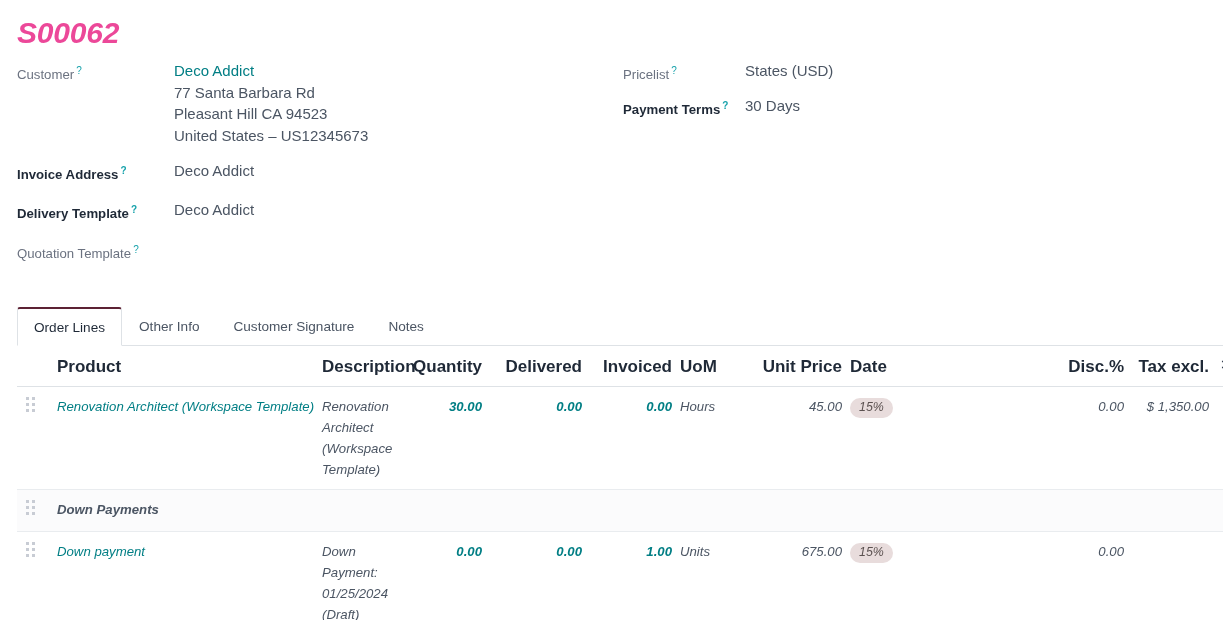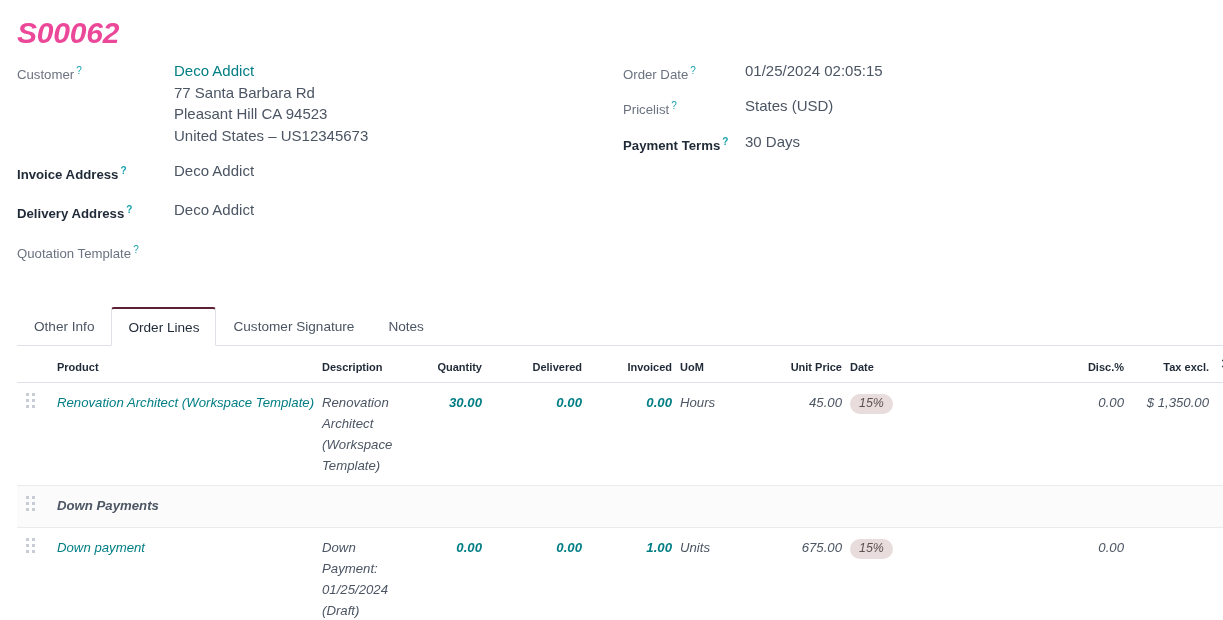--- a/index.html
+++ b/index.html
@@ -91,21 +91,21 @@
 
   
   .lines-wrap { padding-left: 17px; }
   table.lines {
     width: 1223px;
     border-collapse: collapse;
     table-layout: fixed;
     font-size: 13.2px;
   }
   table.lines thead th {
-    font-size: 11px;
+    font-size: 17px;
     font-weight: bold;
     color: #1f2937;
     border-bottom: 1px solid #dee2e6;
     padding: 10px 4px 9px 4px;
     vertical-align: bottom;
     white-space: nowrap;
   }
   table.lines tbody td {
     padding: 9px 4px 9px 4px;
     vertical-align: top;
@@ -205,55 +205,51 @@
           <span class="addr">United States – US12345673</span>
         </div>
       </div>
 
       <div class="field-row">
         <div class="flabel req"><span>Invoice Address</span><span class="help">?</span></div>
         <div class="fvalue">Deco Addict</div>
       </div>
 
       <div class="field-row">
-        <div class="flabel req"><span>Delivery Address</span><span class="help">?</span></div>
+        <div class="flabel req"><span>Delivery Template</span><span class="help">?</span></div>
         <div class="fvalue">Deco Addict</div>
       </div>
 
       <div class="field-row">
         <div class="flabel"><span>Quotation Template</span><span class="help">?</span></div>
         <div class="fvalue empty"></div>
       </div>
 
     </div>
 
     <div class="form-col right">
 
-      <div class="field-row tight">
-        <div class="flabel"><span>Order Date</span><span class="help">?</span></div>
-        <div class="fvalue">01/25/2024 02:05:15</div>
-      </div>
 
       <div class="field-row tight">
         <div class="flabel"><span>Pricelist</span><span class="help">?</span></div>
         <div class="fvalue">States (USD)</div>
       </div>
 
       <div class="field-row tight">
         <div class="flabel req"><span>Payment Terms</span><span class="help">?</span></div>
         <div class="fvalue">30 Days</div>
       </div>
 
     </div>
   </div>
 
   <div class="notebook">
     <div class="tabs">
+      <div class="tab active">Order Lines</div>
       <div class="tab">Other Info</div>
-      <div class="tab active">Order Lines</div>
       <div class="tab">Customer Signature</div>
       <div class="tab">Notes</div>
     </div>
   </div>
 
   <div class="lines-wrap">
     <table class="lines">
       <colgroup>
         <col class="c-handle">
           <col class="c-prod">

